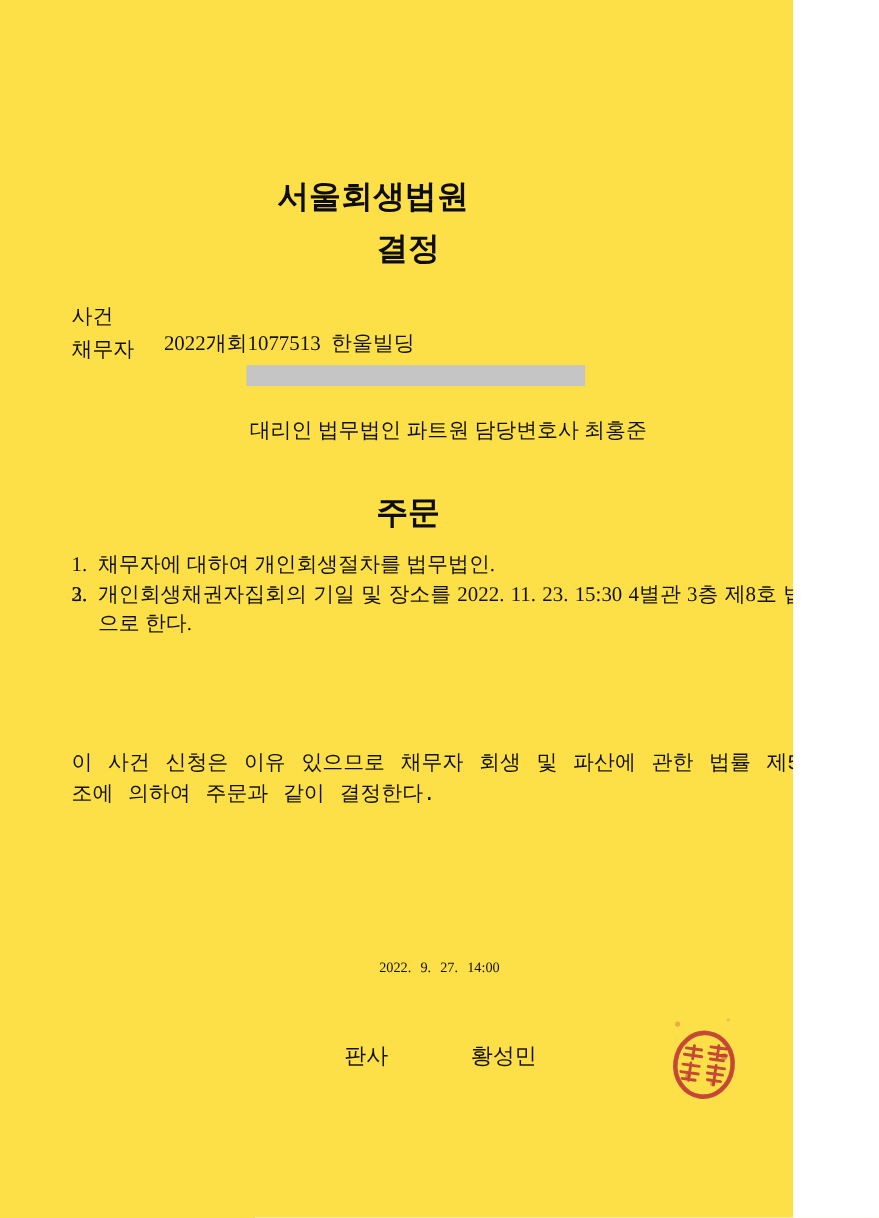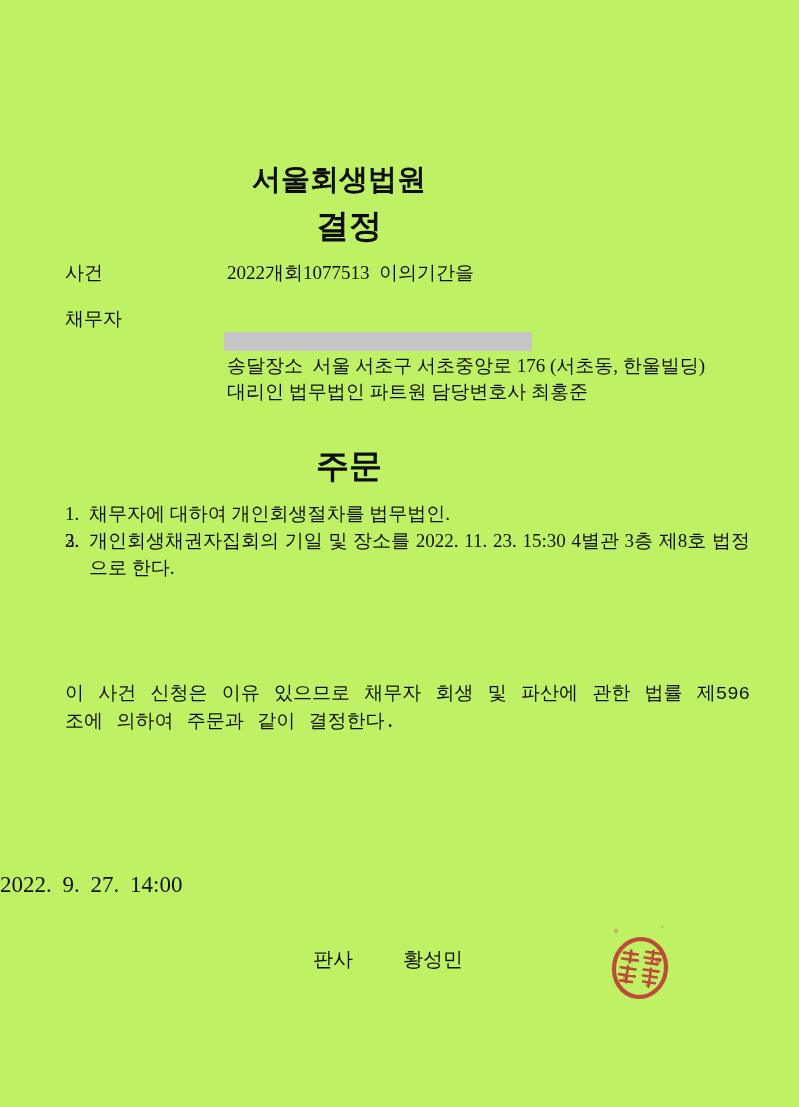--- a/index.html
+++ b/index.html
@@ -2,23 +2,23 @@
 <html lang="ko"><head>
 <meta charset="utf-8">
 <style>
   html, body {
     margin: 0;
     padding: 0;
     background: #ffffff;
   }
   .page {
     position: relative;
-    width: 799px;
+    width: 721px;
     height: 1107px;
-    background: #bef264;
+    background: #fde047;
     color: #111111;
     font-family: "Liberation Serif", "DejaVu Serif", serif;
     overflow: hidden;
   }
 
   
   .court-title {
     position: absolute;
     top: 162px;
     left: 252px;
@@ -30,44 +30,44 @@
     line-height: 34px;
     text-align: justify;
     text-align-last: justify;
     white-space: nowrap;
     letter-spacing: 0;
     color: #0d0d0d;
   }
   
   .spread2 {
     position: absolute;
-    left: 316px;
+    left: 342px;
     width: 128px;
     margin: 0;
     font-family: "Liberation Sans", "DejaVu Sans", sans-serif;
     font-weight: 700;
-    font-size: 33px;
+    font-size: 29px;
     line-height: 34px;
     text-align: justify;
     text-align-last: justify;
     color: #0d0d0d;
   }
   .doc-title    { top: 209px; }
   .order-heading  { top: 449px; }
   .reason-heading { top: 629px; }
 
   
   .info-row {
     position: absolute;
     left: 65px;
     display: flex;
     font-size: 19px;
     line-height: 24px;
   }
-  .row-case   { top: 261px; }
+  .row-case   { top: 277px; flex-direction: column; }
   .row-debtor { top: 307px; justify-content: space-between; }
   .info-label {
     width: 78px;
     text-align: justify;
     text-align-last: justify;
   }
   .info-value {
     margin-left: 84px;
     white-space: pre;
   }
@@ -133,29 +133,30 @@
     word-spacing: 2px;
     font-family: Liberation Mono, monospace;
   }
 
   
   .datetime {
     position: absolute;
     left: 0;
     top: 872px;
     width: 799px;
-    font-size: 23px;
+    text-align: center;
+    font-size: 13px;
     word-spacing: 5px;
   }
   .judge-row {
     position: absolute;
     left: 313px;
     top: 946px;
     display: flex;
-    gap: 50px;
+    gap: 75px;
     font-size: 20px;
     text-align: right;
   }
 
   
   .seal {
     position: absolute;
     left: 605px;
     top: 922px;
     width: 68px;
@@ -165,30 +166,29 @@
 </head>
 <body>
 
 <div class="page">
 
   <h1 class="court-title">서울회생법원</h1>
   <h2 class="spread2 doc-title">결정</h2>
 
   <div class="info-row row-case">
       <span class="info-label">사건</span>
-      <span class="info-value">2022개회1077513  이의기간을</span>
+      <span class="info-value">2022개회1077513  한울빌딩</span>
     </div>
 
   <div class="info-row row-debtor">
       <span class="info-label">채무자</span>
     </div>
 
   <div class="redact-bar"></div>
 
-  <div class="addr-line">송달장소  서울 서초구 서초중앙로 176 (서초동, 한울빌딩)</div>
   <div class="rep-line">대리인 법무법인 파트원 담당변호사 최홍준</div>
 
   <h2 class="spread2 order-heading">주문</h2>
 
   <div class="order-list">
     <div class="order-item"><span class="order-num">1.</span><span>채무자에 대하여 개인회생절차를 법무법인.</span></div>
     <div class="order-item"><span class="order-num">2.</span></div>
     <div class="order-item"><span class="order-num">3.</span><span>개인회생채권자집회의 기일 및 장소를 2022. 11. 23. 15:30 4별관 3층 제8호 법정으로 한다.</span></div>
   </div>
 

